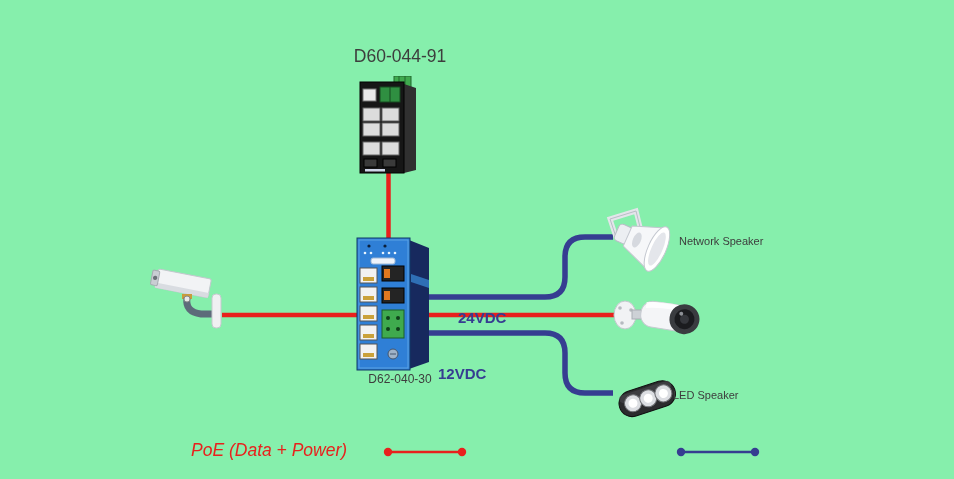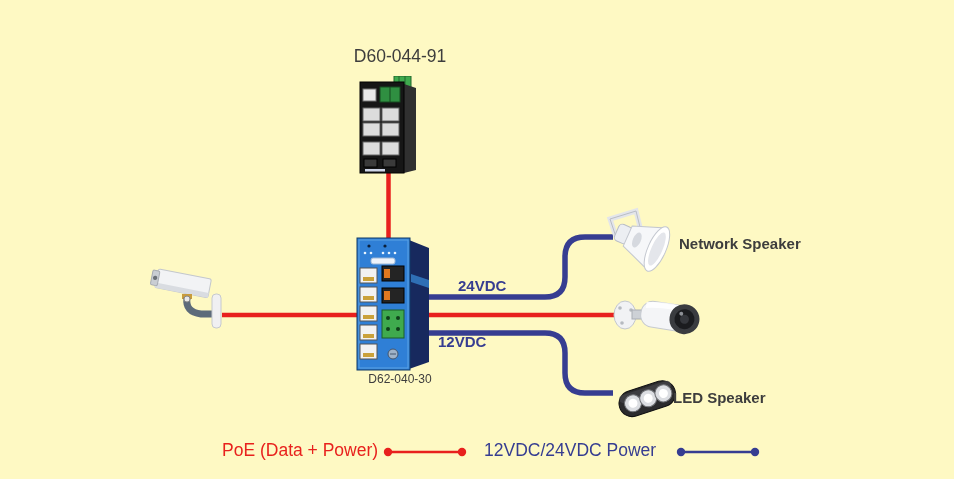--- a/index.html
+++ b/index.html
@@ -1,24 +1,24 @@
 <!DOCTYPE html>
 <html><head>
 <meta charset="utf-8">
 <style>
   html,body{margin:0;padding:0;background:#ffffff;}
   .canvas{
-    position:relative;width:954px;height:479px;background:#fef9c3;overflow:hidden;
+    position:relative;width:954px;height:479px;background:#86efac;overflow:hidden;
     font-family:"Liberation Sans",sans-serif;
   }
   .lbl{position:absolute;color:#3d3d3d;font-size:17px;white-space:nowrap;}
   .lbl.center{text-align:center;}
   .lbl.red{color:#e8211d;}
-  .lbl.navy{color:#363d91;font-weight:bold;font-size:15px;}
-  .lbl.dev{font-size:15px;color:#3d3d3d;font-weight:bold;}
+  .lbl.navy{color:#363d91;font-weight:bold;font-size:15px;margin-top:32px;}
+  .lbl.dev{font-size:11px;color:#3d3d3d;}
   .abs{position:absolute;}
   svg{display:block;}
   .legend-text-red{position:absolute;color:#e8211d;font-size:17.5px;white-space:nowrap;}
   .legend-text-navy{position:absolute;color:#363d91;font-size:17.5px;white-space:nowrap;}
 </style>
 </head>
 <body>
 
 <div class="canvas">
 
@@ -146,26 +146,25 @@
       <circle cx="24" cy="31" r="8.5" fill="#dcdee2" stroke="#6e7074"></circle>
       <circle cx="24" cy="31" r="4.5" fill="#ffffff"></circle>
       <circle cx="40" cy="31" r="8.5" fill="#dcdee2" stroke="#6e7074"></circle>
       <circle cx="40" cy="31" r="4.5" fill="#ffffff"></circle>
       <circle cx="56" cy="31" r="8.5" fill="#dcdee2" stroke="#6e7074"></circle>
       <circle cx="56" cy="31" r="4.5" fill="#ffffff"></circle>
     </g>
   </svg>
   <div class="lbl dev" style="left:673px;top:389px;">LED Speaker</div>
 
-  <div class="legend-text-red" style="left:222px;top:440px;">PoE (Data + Power)</div>
+  <div class="legend-text-red" style="left:191px;top:440px;font-style:italic;">PoE (Data + Power)</div>
   <svg class="abs" style="left:380px;top:444px" width="90" height="16" viewBox="0 0 90 16">
     <line x1="8" y1="8" x2="82" y2="8" stroke="#e8211d" stroke-width="2.6"></line>
     <circle cx="8" cy="8" r="4.2" fill="#e8211d"></circle>
     <circle cx="82" cy="8" r="4.2" fill="#e8211d"></circle>
   </svg>
-  <div class="legend-text-navy" style="left:484px;top:440px;">12VDC/24VDC Power</div>
   <svg class="abs" style="left:673px;top:444px" width="90" height="16" viewBox="0 0 90 16">
     <line x1="8" y1="8" x2="82" y2="8" stroke="#363d91" stroke-width="2.6"></line>
     <circle cx="8" cy="8" r="4.2" fill="#363d91"></circle>
     <circle cx="82" cy="8" r="4.2" fill="#363d91"></circle>
   </svg>
 
 </div>
 
 </body></html>

